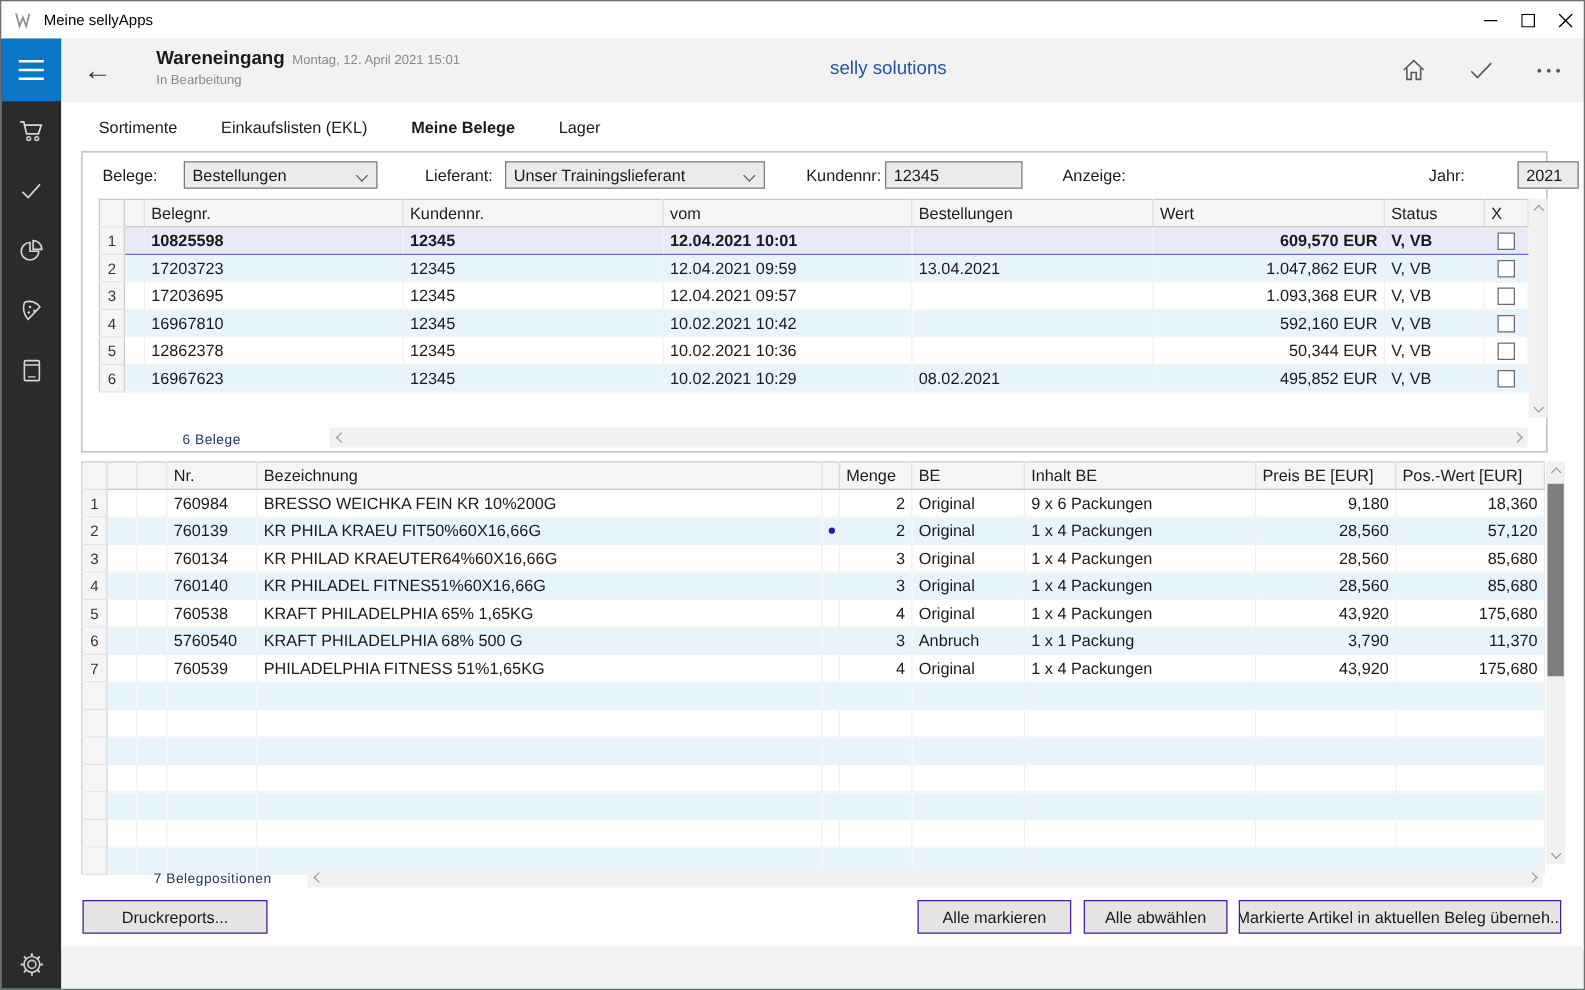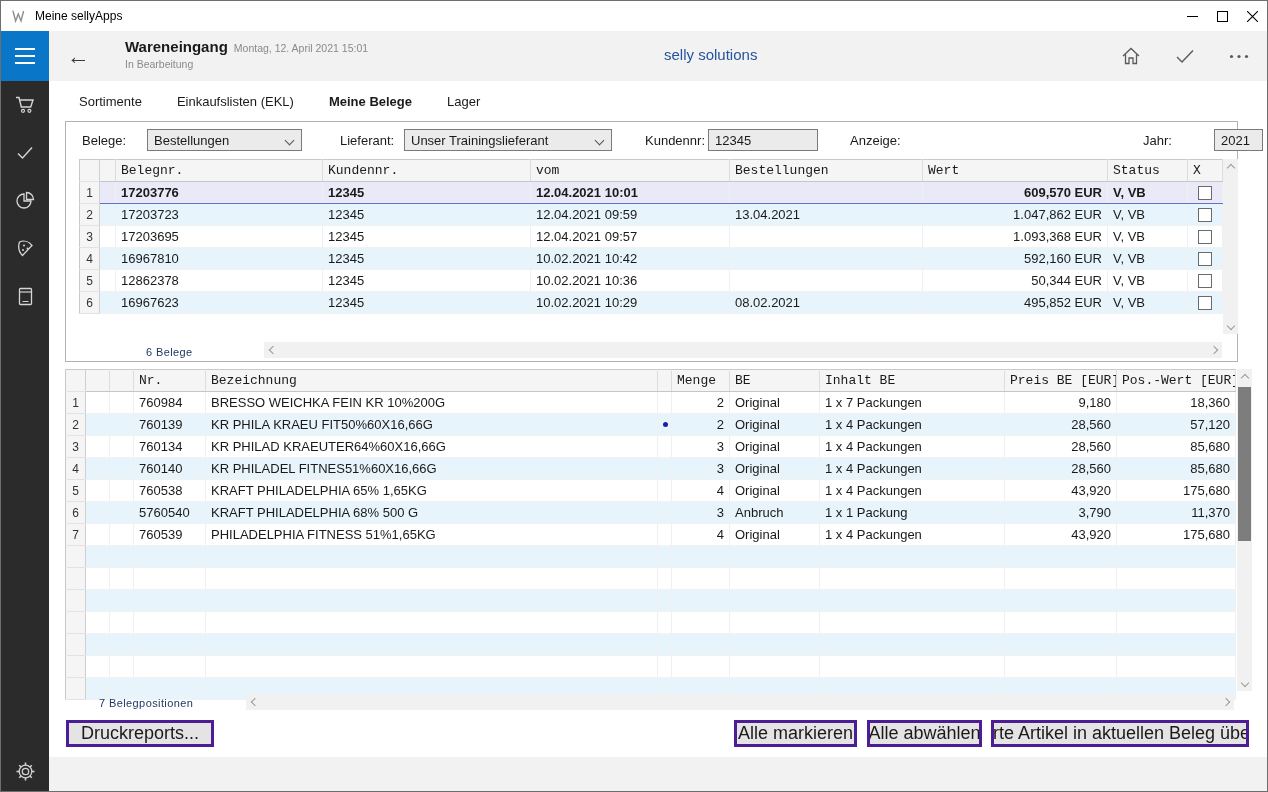--- a/index.html
+++ b/index.html
@@ -42,39 +42,39 @@
   .chev{width:6px;height:6px;border-right:1.4px solid #555;border-bottom:1.4px solid #555;display:inline-block;}
   .chev.down{transform:rotate(45deg);}
   .chev.up{transform:rotate(-135deg);}
   .chev.left{transform:rotate(135deg);}
   .chev.right{transform:rotate(-45deg);}
   .chev.gray{border-color:#9a9a9a;}
   
   .grid{border-collapse:collapse;table-layout:fixed;font-size:13px;color:#1a1a1a;background:#fff;
     border:1px solid #c9c9c9;border-bottom:0;}
   .grid th{font-weight:normal;text-align:left;background:#f5f5f5;border-right:1px solid #dcdcdc;border-bottom:1px solid #c6c6c6;
-    height:21px;padding:0 5px;white-space:nowrap;overflow:hidden;font-family:Liberation Mono, monospace;}
+    height:21px;padding:0 5px;white-space:nowrap;overflow:hidden;}
   .grid td{height:21px;padding:0 5px;border-right:1px solid #eef1f3;border-bottom:1px solid #f2f2f2;white-space:nowrap;overflow:hidden;}
   .grid td.rownum,.grid th.rownum{background:#f5f5f5;border-right:1px solid #cfcfcf;border-bottom:1px solid #e2e2e2;
     text-align:center;font-size:12px;color:#333;padding:0;}
   tr.alt td:not(.rownum){background:#e8f4fb;}
   tr.sel td:not(.rownum){background:#eae9f7;font-weight:bold;border-bottom:1px solid #6470cd;}
   .right{text-align:right;}
   .center{text-align:center;}
   .checkbox{width:14px;height:14px;background:#fff;border:1px solid #6b6b6b;margin:0 auto;box-sizing:border-box;}
   .dot{width:5px;height:5px;border-radius:50%;background:#1c1ca8;margin:0 auto;}
   
   .sb{position:absolute;background:#f1f1f1;}
   .sb-arr{position:absolute;display:flex;align-items:center;justify-content:center;}
   .sb-thumb{position:absolute;background:#7d7d7d;}
   
   .count-label{position:absolute;font-size:11px;font-weight:normal;color:#1f3864;letter-spacing:0.4px;}
   
-  .btn{position:absolute;height:27px;background:#e4e4e4;border:3px solid #4c1d95;box-sizing:border-box;
-    font-size:18px;color:#1a1a1a;display:flex;align-items:center;justify-content:center;padding:0 8px;white-space:nowrap;overflow:hidden;}
+  .btn{position:absolute;height:27px;background:#e4e4e4;border:1px solid #4c1d95;box-sizing:border-box;
+    font-size:13px;color:#1a1a1a;display:flex;align-items:center;justify-content:center;padding:0 8px;white-space:nowrap;overflow:hidden;}
   svg{display:block;}
 </style>
 </head>
 <body>
 
 <div class="window">
 
   <div class="titlebar">
     <span class="app-icon">
       <svg width="16" height="16" viewBox="0 0 16 16">
@@ -256,21 +256,21 @@
                 <th>Bestellungen</th>
                 <th class="right">Wert</th>
                 <th>Status</th>
                 <th class="center">X</th>
               </tr>
             </thead>
             <tbody>
               <tr class="sel">
                 <td class="rownum">1</td>
                 <td></td>
-                <td>17203776</td>
+                <td>10825598</td>
                 <td>12345</td>
                 <td>12.04.2021 10:01</td>
                 <td></td>
                 <td class="right">609,570 EUR</td>
                 <td>V, VB</td>
                 <td>
                   <div class="checkbox"></div>
                 </td>
               </tr>
               <tr class="alt">
@@ -396,21 +396,21 @@
           <tbody>
             <tr>
               <td class="rownum">1</td>
               <td></td>
               <td></td>
               <td>760984</td>
               <td>BRESSO WEICHKA FEIN KR 10%200G</td>
               <td></td>
               <td class="right">2</td>
               <td>Original</td>
-              <td>1 x 7 Packungen</td>
+              <td>9 x 6 Packungen</td>
               <td class="right">9,180</td>
               <td class="right">18,360</td>
             </tr>
             <tr class="alt">
               <td class="rownum">2</td>
               <td></td>
               <td></td>
               <td>760139</td>
               <td>KR PHILA KRAEU FIT50%60X16,66G</td>
               <td>
@@ -585,21 +585,21 @@
     <div class="sb" style="left:1188px;top:288px;width:15px;height:322px">
       <span class="sb-arr" style="left:0;top:2px;width:15px;height:13px">
           <span class="chev up gray" style="width:5px;height:5px"></span>
         </span>
       <div class="sb-thumb" style="left:1px;top:18px;width:13px;height:154px"></div>
       <span class="sb-arr" style="left:0;bottom:2px;width:15px;height:13px">
           <span class="chev down gray" style="width:5px;height:5px"></span>
         </span>
     </div>
 
-    <span class="count-label" style="left:50px;top:616px">7 Belegpositionen</span>
+    <span class="count-label" style="left:74px;top:616px">7 Belegpositionen</span>
 
     <div class="sb" style="left:197px;top:613px;width:988px;height:16px">
       <span class="sb-arr" style="left:2px;top:0;width:13px;height:16px">
           <span class="chev left gray" style="width:5px;height:5px"></span>
         </span>
       <span class="sb-arr" style="right:2px;top:0;width:13px;height:16px">
           <span class="chev right gray" style="width:5px;height:5px"></span>
         </span>
     </div>
 

